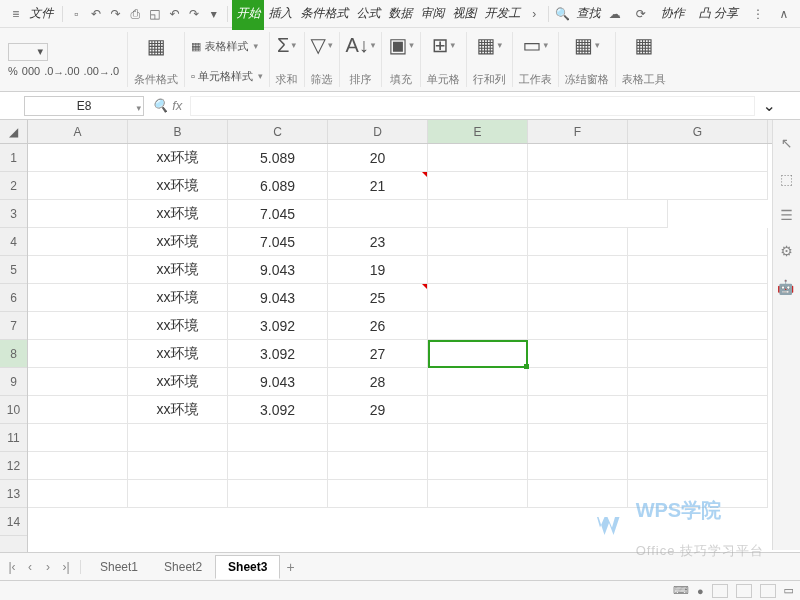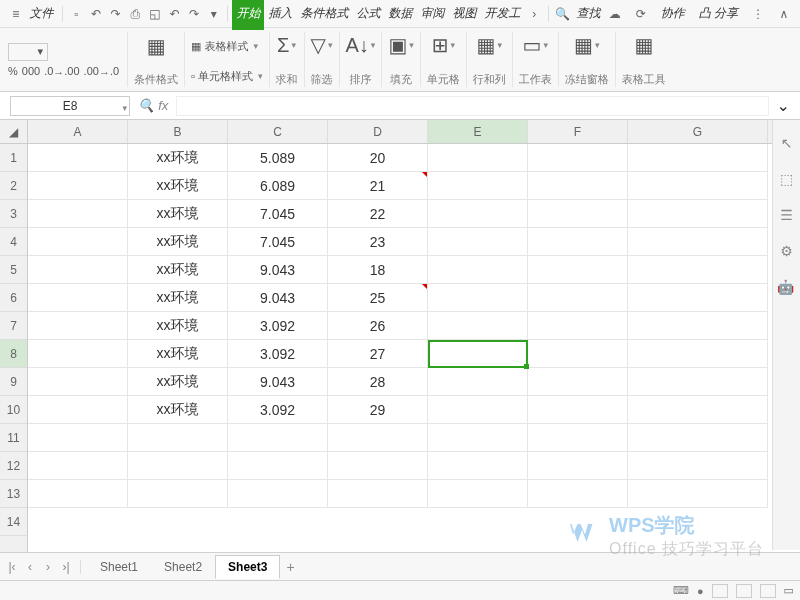--- a/index.html
+++ b/index.html
@@ -14,21 +14,21 @@
 .ribbon .grp { display:flex; flex-direction:column; align-items:center; padding:0 6px; border-right:1px solid #e5e5e5; height:100%; justify-content:space-between; }
 .ribbon .grp.noborder { border-right:none; }
 .ribbon .glabel { font-size:11px; color:#7a7a7a; }
 .ribbon .gicon { font-size:20px; color:#555; height:26px; display:flex; align-items:center; }
 .ribbon .dd { font-size:9px; color:#888; margin-left:2px; }
 .ribbon .stack { display:flex; flex-direction:column; gap:2px; font-size:11px; color:#555;}
 .ribbon .stack .row { display:flex; align-items:center; gap:3px; cursor:pointer;}
 .fmt-row { display:flex; flex-direction:column; gap:4px; padding-right:8px; border-right:1px solid #e5e5e5; height:100%; justify-content:center;}
 .fmt-row .r { display:flex; gap:4px; align-items:center; font-size:11px; color:#555;}
 .fmt-row .box { border:1px solid #ccc; padding:0 4px; height:18px; display:flex; align-items:center; min-width:20px; }
-.name-row { height:28px; display:flex; align-items:center; border-bottom:1px solid #d0d0d0; background:#fff; padding:0 10px; gap:8px;}
+.name-row { height:28px; display:flex; align-items:center; border-bottom:1px solid #d0d0d0; background:#fff; padding:0 24px; gap:8px;}
 .name-box { width:120px; height:20px; border:1px solid #ccc; font-size:12px; text-align:center; line-height:18px; position:relative;}
 .name-box .dd { position:absolute; right:2px; top:2px; font-size:9px; color:#888; }
 .fx-ico { color:#888; font-size:13px; font-style:italic; display:flex; align-items:center; gap:4px; }
 .fx-ico .mag { font-size:13px; }
 .formula-bar { flex:1; height:20px; border:1px solid #eee; }
 .grid-wrap { position:relative; height:440px; display:flex; }
 .rowhdrs { width:28px; background:#f0f0f0; border-right:1px solid #ccc; }
 .rowhdrs .rh { height:28px; border-bottom:1px solid #ddd; font-size:12px; color:#666; display:flex; align-items:center; justify-content:center; }
 .rowhdrs .rh.first { height:24px; background:#f0f0f0; border-bottom:1px solid #ccc;}
 .rowhdrs .rh.sel { background:#d4e8d4; }
@@ -47,21 +47,21 @@
 .sheet-bar .nav { display:flex; gap:2px; padding-right:6px; border-right:1px solid #ddd; margin-right:6px;}
 .sheet-bar .nav span { width:16px; text-align:center; color:#888; cursor:pointer; }
 .sheet-tab { padding:4px 12px; border:1px solid transparent; cursor:pointer; color:#666; }
 .sheet-tab.active { background:#fff; border:1px solid #ccc; border-bottom:1px solid #fff; color:#000000; font-weight:bold;}
 .sheet-bar .add { margin-left:6px; font-size:14px; color:#888; cursor:pointer; }
 .status-bar { position:absolute; bottom:0; left:0; right:0; height:20px; background:#f7f7f7; border-top:1px solid #d0d0d0; display:flex; align-items:center; padding:0 6px; font-size:11px; color:#777; gap:8px; justify-content:flex-end;}
 .status-bar .vbtn { width:16px; height:14px; border:1px solid #ccc; }
 .side-panel { position:absolute; right:0; top:120px; width:28px; background:#f4f4f4; border-left:1px solid #ddd; height:430px; display:flex; flex-direction:column; align-items:center; gap:18px; padding-top:14px;}
 .side-panel .si { width:18px; height:18px; color:#888; display:flex; align-items:center; justify-content:center; cursor:pointer; font-size:14px;}
 .watermark { position:absolute; right:36px; bottom:40px; opacity:0.55; pointer-events:none; font-size:20px; color:#6ab0e8; font-weight:bold; display:flex; align-items:center; gap:6px;}
-.watermark .sub { font-size:16px; color:#aaa; font-weight:normal; letter-spacing:1px; }
+.watermark .sub { font-size:13px; color:#aaa; font-weight:normal; letter-spacing:1px;margin-top:18px; }
 .cw-A{width:100px}.cw-B{width:100px}.cw-C{width:100px}.cw-D{width:100px}.cw-E{width:100px}.cw-F{width:100px}.cw-G{width:140px}
 </style>
 </head>
 <body>
 
 <div class="top-menu">
   <span class="ico">≡</span>
   <span class="mi">文件</span>
   <span class="sep"></span>
   <span class="ico">▫</span>
@@ -214,39 +214,38 @@
           <div class="cell cw-C">6.089</div>
           <div class="cell cw-D">21<span class="tri"></span></div>
           <div class="cell cw-E"></div>
           <div class="cell cw-F"></div>
           <div class="cell cw-G"></div>
         </div>
         <div class="row">
           <div class="cell cw-A"></div>
           <div class="cell cw-B">xx环境</div>
           <div class="cell cw-C">7.045</div>
-          <div class="cell cw-D">22</div>
           <div class="cell cw-E"></div>
           <div class="cell cw-F"></div>
           <div class="cell cw-G"></div>
         </div>
         <div class="row">
           <div class="cell cw-A"></div>
           <div class="cell cw-B">xx环境</div>
           <div class="cell cw-C">7.045</div>
           <div class="cell cw-D">23</div>
           <div class="cell cw-E"></div>
           <div class="cell cw-F"></div>
           <div class="cell cw-G"></div>
         </div>
         <div class="row">
           <div class="cell cw-A"></div>
           <div class="cell cw-B">xx环境</div>
           <div class="cell cw-C">9.043</div>
-          <div class="cell cw-D">18</div>
+          <div class="cell cw-D">19</div>
           <div class="cell cw-E"></div>
           <div class="cell cw-F"></div>
           <div class="cell cw-G"></div>
         </div>
         <div class="row">
           <div class="cell cw-A"></div>
           <div class="cell cw-B">xx环境</div>
           <div class="cell cw-C">9.043</div>
           <div class="cell cw-D">25<span class="tri"></span></div>
           <div class="cell cw-E"></div>

